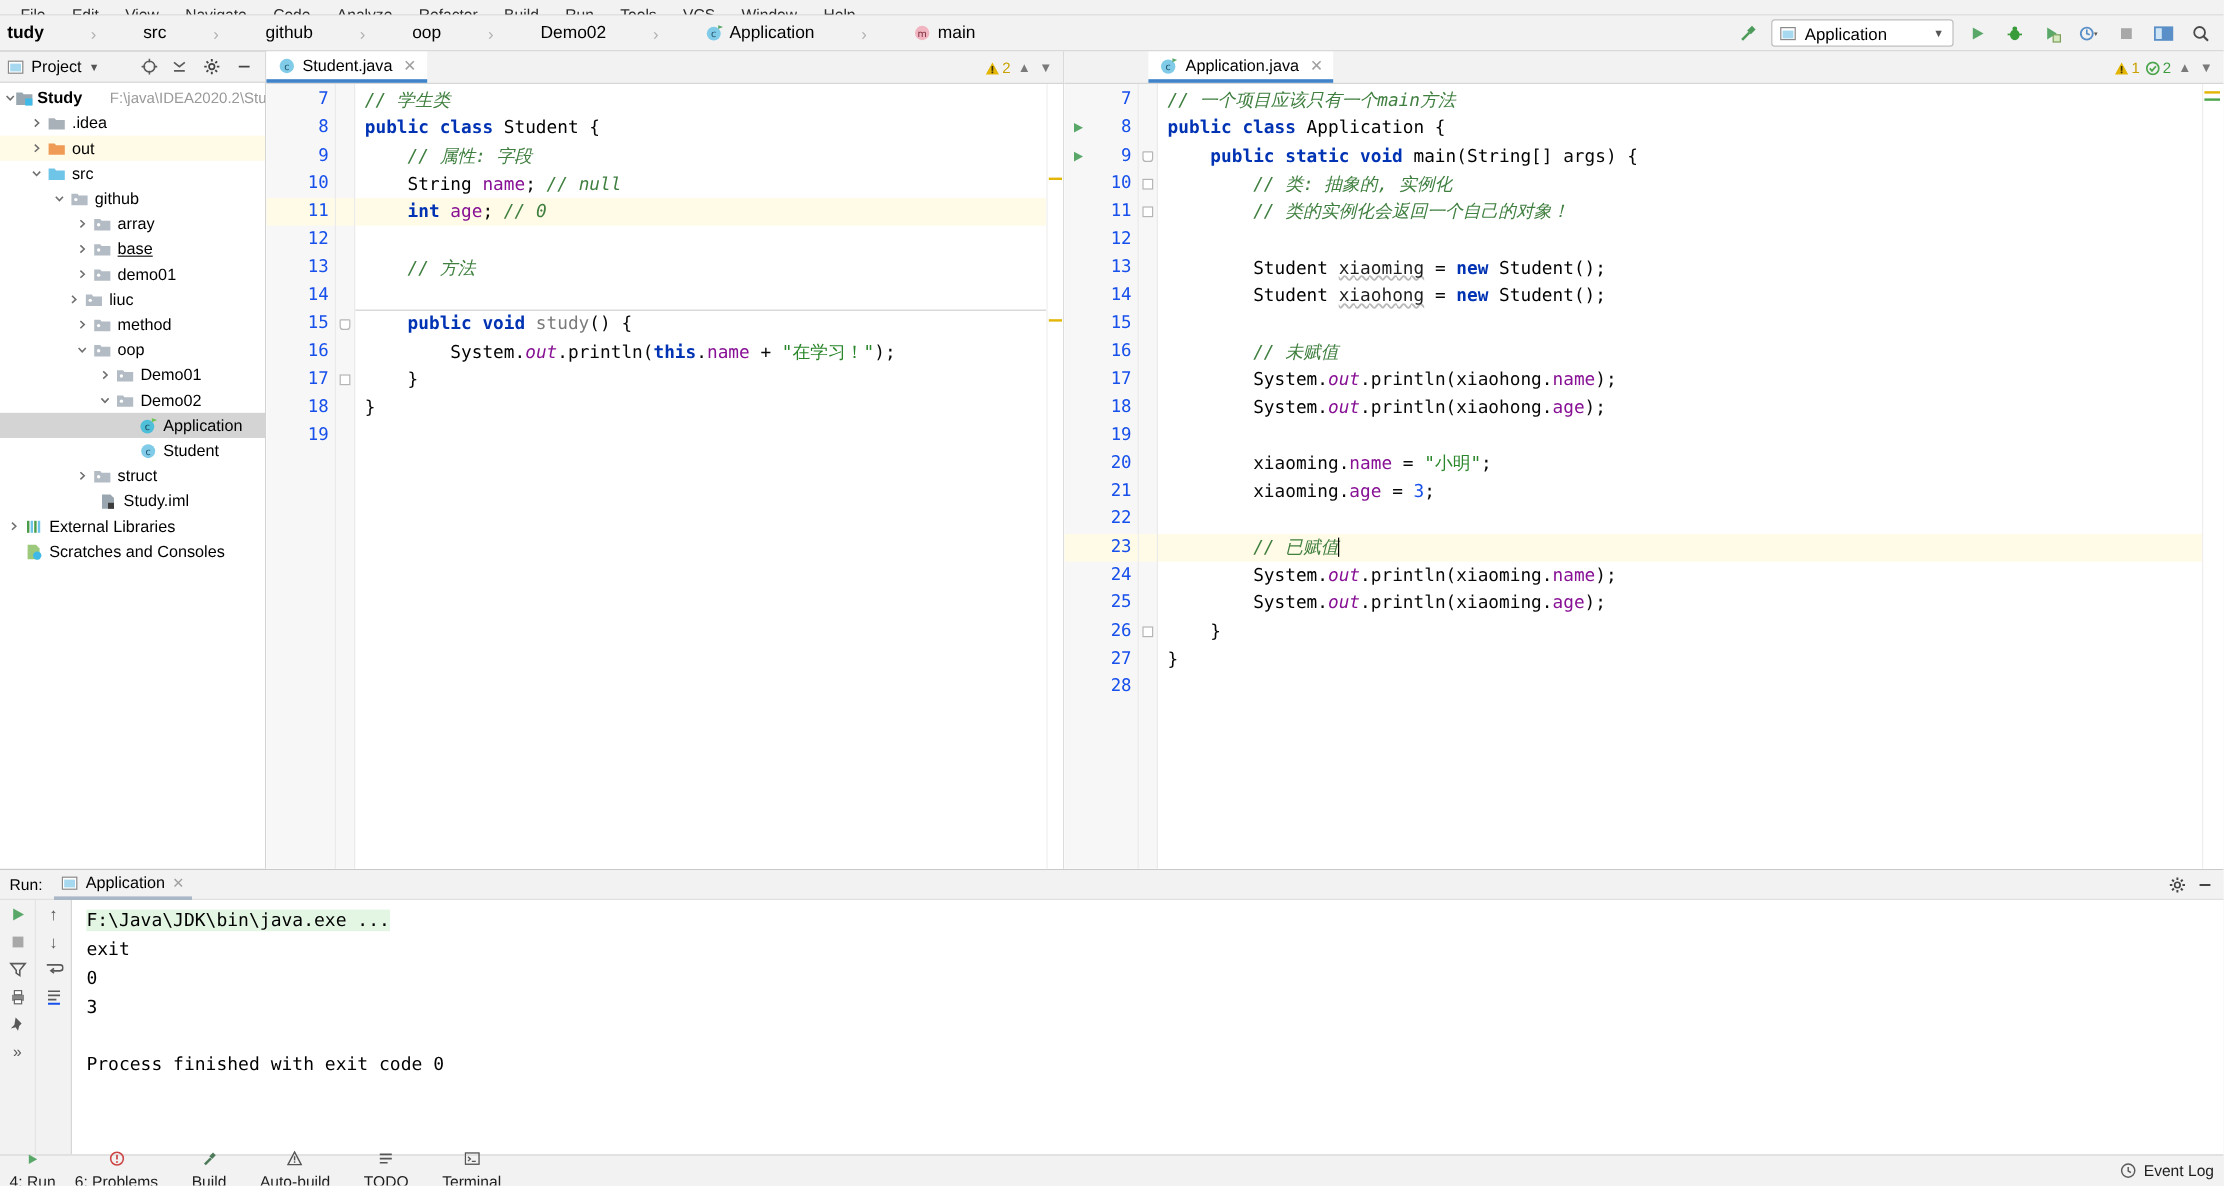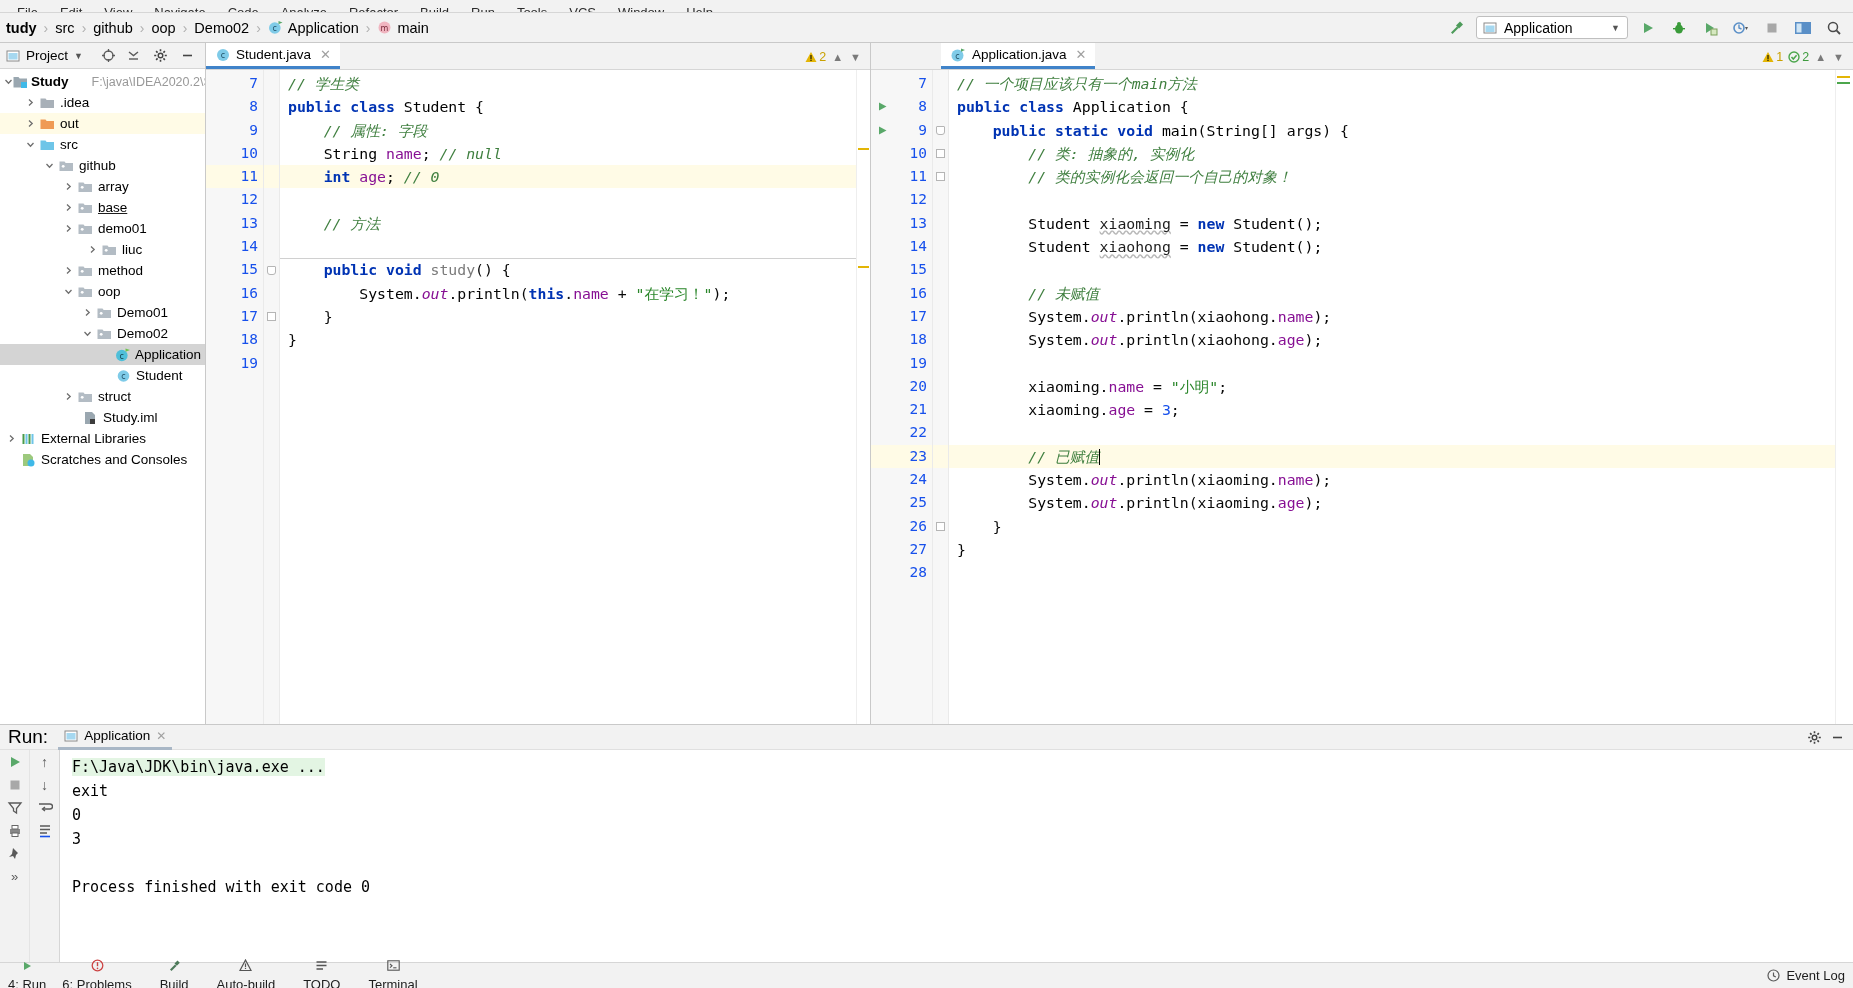--- a/index.html
+++ b/index.html
@@ -38,21 +38,21 @@
     border: 1px solid #bfbfbf; border-radius: 3px; background: #fff;
     padding: 0 7px 0 6px; min-width: 152px;
   }
   .runcfg .label { font-size: 14px; color: #000; }
   .tool-ico { width: 22px; height: 22px; display: flex; align-items: center; justify-content: center; }
 
   
   .body { flex: 1; display: flex; min-height: 0; background: #fff; }
 
   
-  .sidebar { width: 206px; background: #fff; display: flex; flex-direction: column; border-right: 1px solid #c9c9c9; }
+  .sidebar { width: 222px; background: #fff; display: flex; flex-direction: column; border-right: 1px solid #c9c9c9; }
   .sb-head {
     height: 26px; background: #f2f2f2; display: flex; align-items: center;
     padding: 0 6px; gap: 6px; border-bottom: 1px solid #d6d6d6;
   }
   .sb-head .title { font-size: 13.5px; color: #000; }
   .sb-head .spacer { flex: 1; }
   .tree { flex: 1; overflow: hidden; padding-top: 2px; font-size: 13.5px; }
   .row { height: 21px; display: flex; align-items: center; white-space: nowrap; padding-right: 4px; }
   .row.sel { background: #d4d4d4; }
   .row.high { background: #fffbe6; }
@@ -116,21 +116,21 @@
   .plain { color: #080808; }
   .typo { text-decoration: underline wavy #b9b9b9; text-decoration-skip-ink: none; }
   .caret { display:inline-block; width:1px; height:16px; background:#000; vertical-align:-3px; }
 
   .marker-bar { width: 14px; background: #fff; position: relative; border-left: 1px solid #eee; flex: 0 0 auto; }
   .mk { position: absolute; left: 1px; width: 11px; height: 2px; }
 
   
   .runwin { height: 238px; display: flex; flex-direction: column; background: #fff; border-top: 1px solid #c9c9c9; }
   .run-head { height: 25px; background: #f2f2f2; display: flex; align-items: center; padding-left: 8px; gap: 10px; border-bottom: 1px solid #e0e0e0; position: relative; }
-  .run-head .lbl { font-size: 19px; color: #000; }
+  .run-head .lbl { font-size: 13px; color: #000; }
   .runtab { display: flex; align-items: center; gap: 6px; font-size: 13.5px; color: #000; height: 25px; border-bottom: 3px solid #a9b7c6; padding: 0 6px; }
   .run-head .right { margin-left: auto; display: flex; align-items: center; gap: 8px; padding-right: 8px; }
   .run-body { flex: 1; display: flex; min-height: 0; }
   .run-side { width: 30px; background: #f2f2f2; display: flex; flex-direction: column; align-items: center; padding-top: 4px; gap: 7px; border-right: 1px solid #e4e4e4; }
   .run-side2 { width: 30px; background: #f2f2f2; display: flex; flex-direction: column; align-items: center; padding-top: 4px; gap: 7px; border-right: 1px solid #d6d6d6; }
   .console { flex: 1; background: #fff; font-family: "DejaVu Sans Mono", monospace; font-size: 15px; padding: 5px 0 0 12px; overflow: hidden; }
   .cline { height: 24px; line-height: 24px; color: #000; }
   .cline .hl { background: #e3f5e3; }
 
   
@@ -155,21 +155,21 @@
       <span class="mi">Refactor</span>
       <span class="mi">Build</span>
       <span class="mi">Run</span>
       <span class="mi">Tools</span>
       <span class="mi">VCS</span>
       <span class="mi">Window</span>
       <span class="mi">Help</span>
     </div>
 
   <div class="navbar">
-    <div id="crumbs" style="display:flex;align-items:center;padding-left:4px;">
+    <div id="crumbs" style="display:flex;align-items:center;padding-left:4px;gap:32px;">
         <span class="crumb bold">
           <span class="txt">tudy</span>
         </span>
         <span class="crumb-sep">›</span>
         <span class="crumb">
           <span class="txt">src</span>
         </span>
         <span class="crumb-sep">›</span>
         <span class="crumb">
           <span class="txt">github</span>
@@ -411,21 +411,21 @@
               </svg>
             </span>
             <span class="ico">
               <svg width="15" height="14" viewBox="0 0 15 14">
                 <path d="M0.5 2.5 h5 l1.2 1.5 h7.3 v8 H0.5 Z" fill="#b3bcc4"></path>
                 <circle cx="4.2" cy="7.3" r="1.4" fill="#fff"></circle>
               </svg>
             </span>
             <span class="lbl">demo01</span>
           </div>
-          <div class="row" style="padding-left: 85px;">
+          <div class="row" style="padding-left: 54px;">
             <span class="arrow">
               <svg width="9" height="9" viewBox="0 0 9 9">
                 <path d="M3 1.5 L6.2 4.5 L3 7.5" stroke="#6e6e6e" stroke-width="1.3" fill="none"></path>
               </svg>
             </span>
             <span class="ico">
               <svg width="15" height="14" viewBox="0 0 15 14">
                 <path d="M0.5 2.5 h5 l1.2 1.5 h7.3 v8 H0.5 Z" fill="#b3bcc4"></path>
                 <circle cx="4.2" cy="7.3" r="1.4" fill="#fff"></circle>
               </svg>

